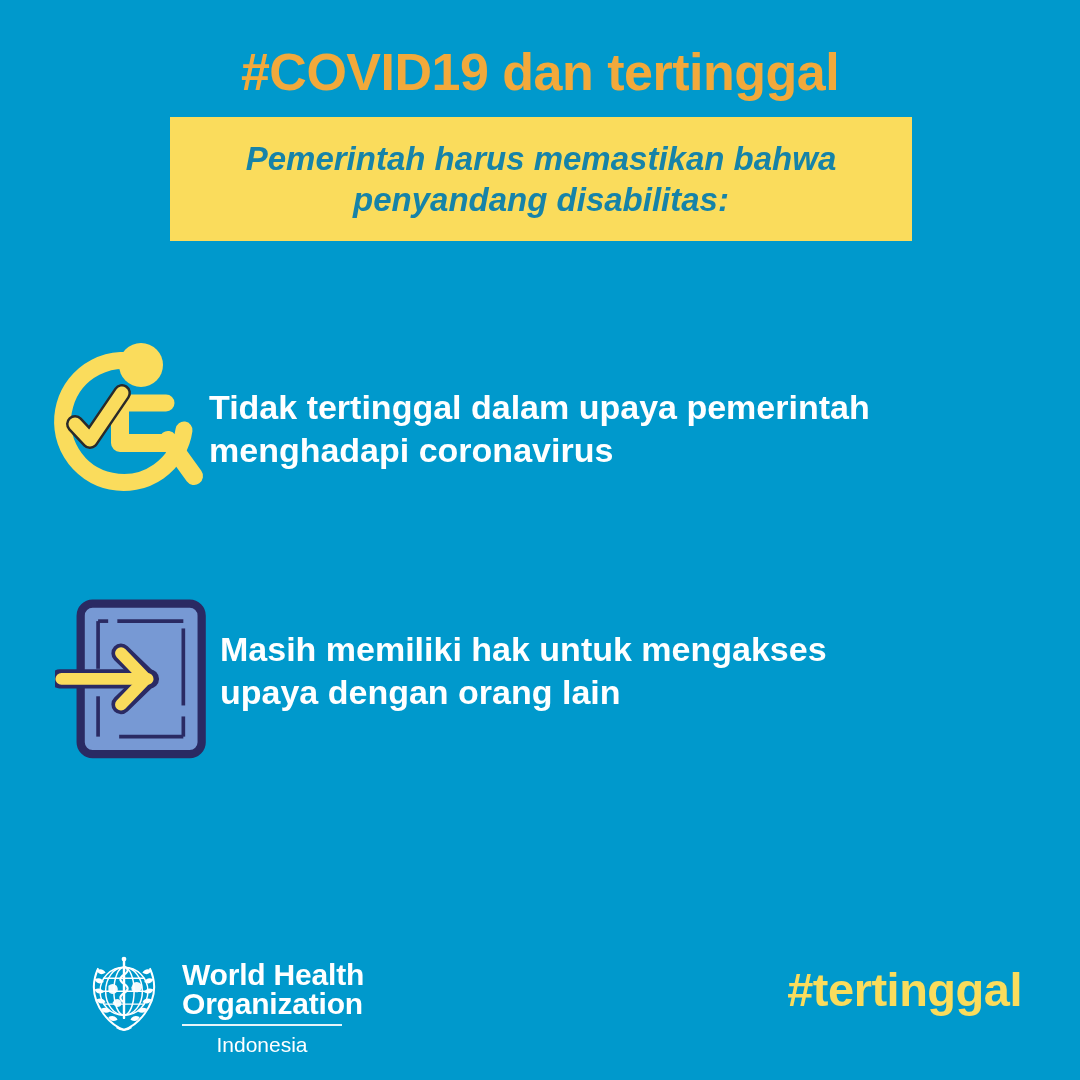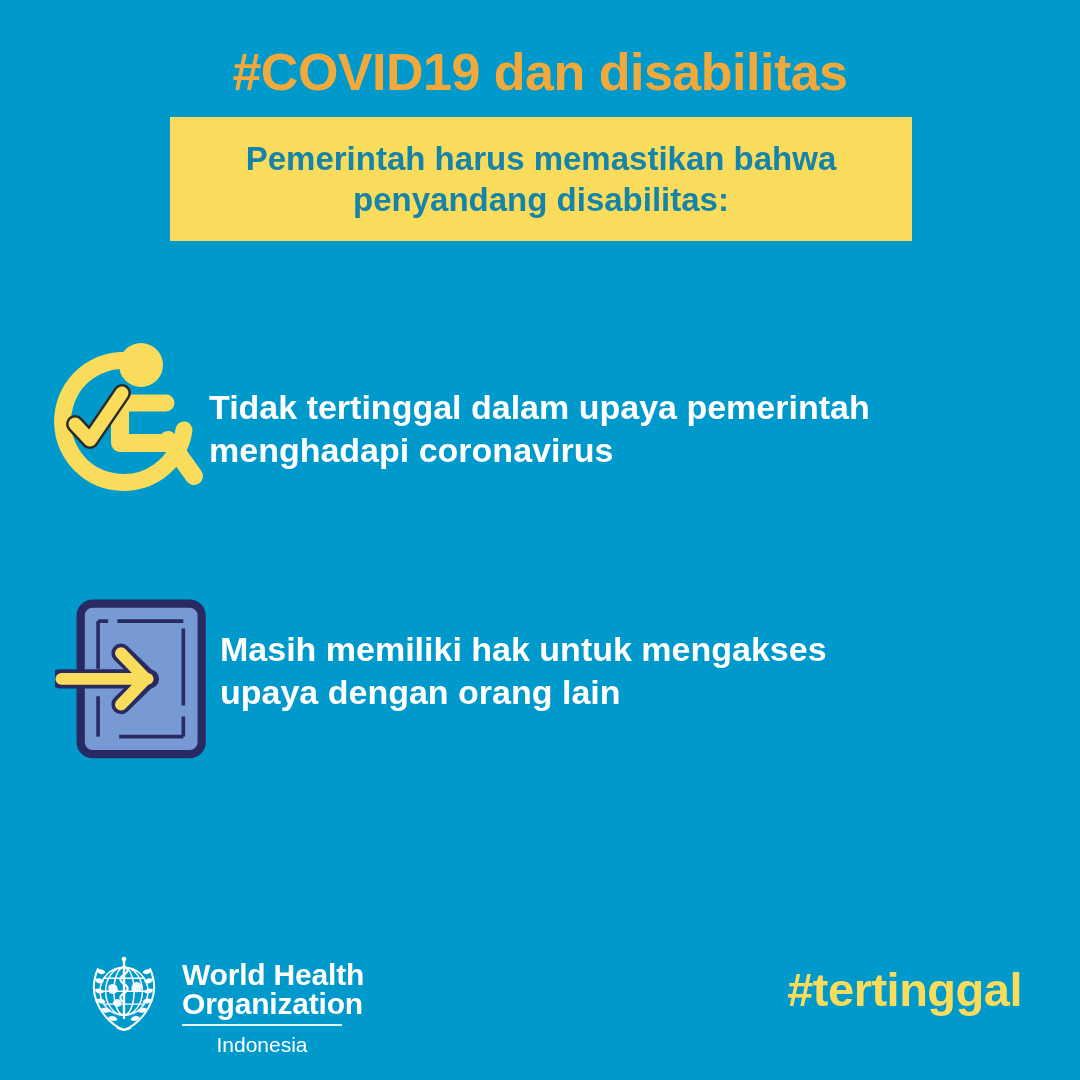--- a/index.html
+++ b/index.html
@@ -36,20 +36,21 @@
   #banner {
     position: absolute;
     left: 170px;
     top: 117px;
     width: 742px;
     height: 124px;
     background: #fadc5c;
     display: flex;
     align-items: center;
     justify-content: center;
+    font-style: italic;
   }
   #banner-text {
     color: #1683a8;
     font-size: 33px;
     font-weight: bold;
     line-height: 41px;
     text-align: center;
     padding: 0 18px;
   }
 
@@ -125,21 +126,21 @@
     font-weight: bold;
     letter-spacing: -0.5px;
     white-space: nowrap;
   }
 </style>
 </head>
 <body>
 
 <div id="poster">
 
-  <div id="title">#COVID19 dan disabilitas</div>
+  <div id="title">#COVID19 dan tertinggal</div>
 
   <div id="banner">
     <div id="banner-text">
       <span class="line">Pemerintah harus memastikan bahwa</span>
       <span class="line">penyandang disabilitas:</span>
     </div>
   </div>
 
   <div class="row" id="row-1">
     <div class="icon-slot">

